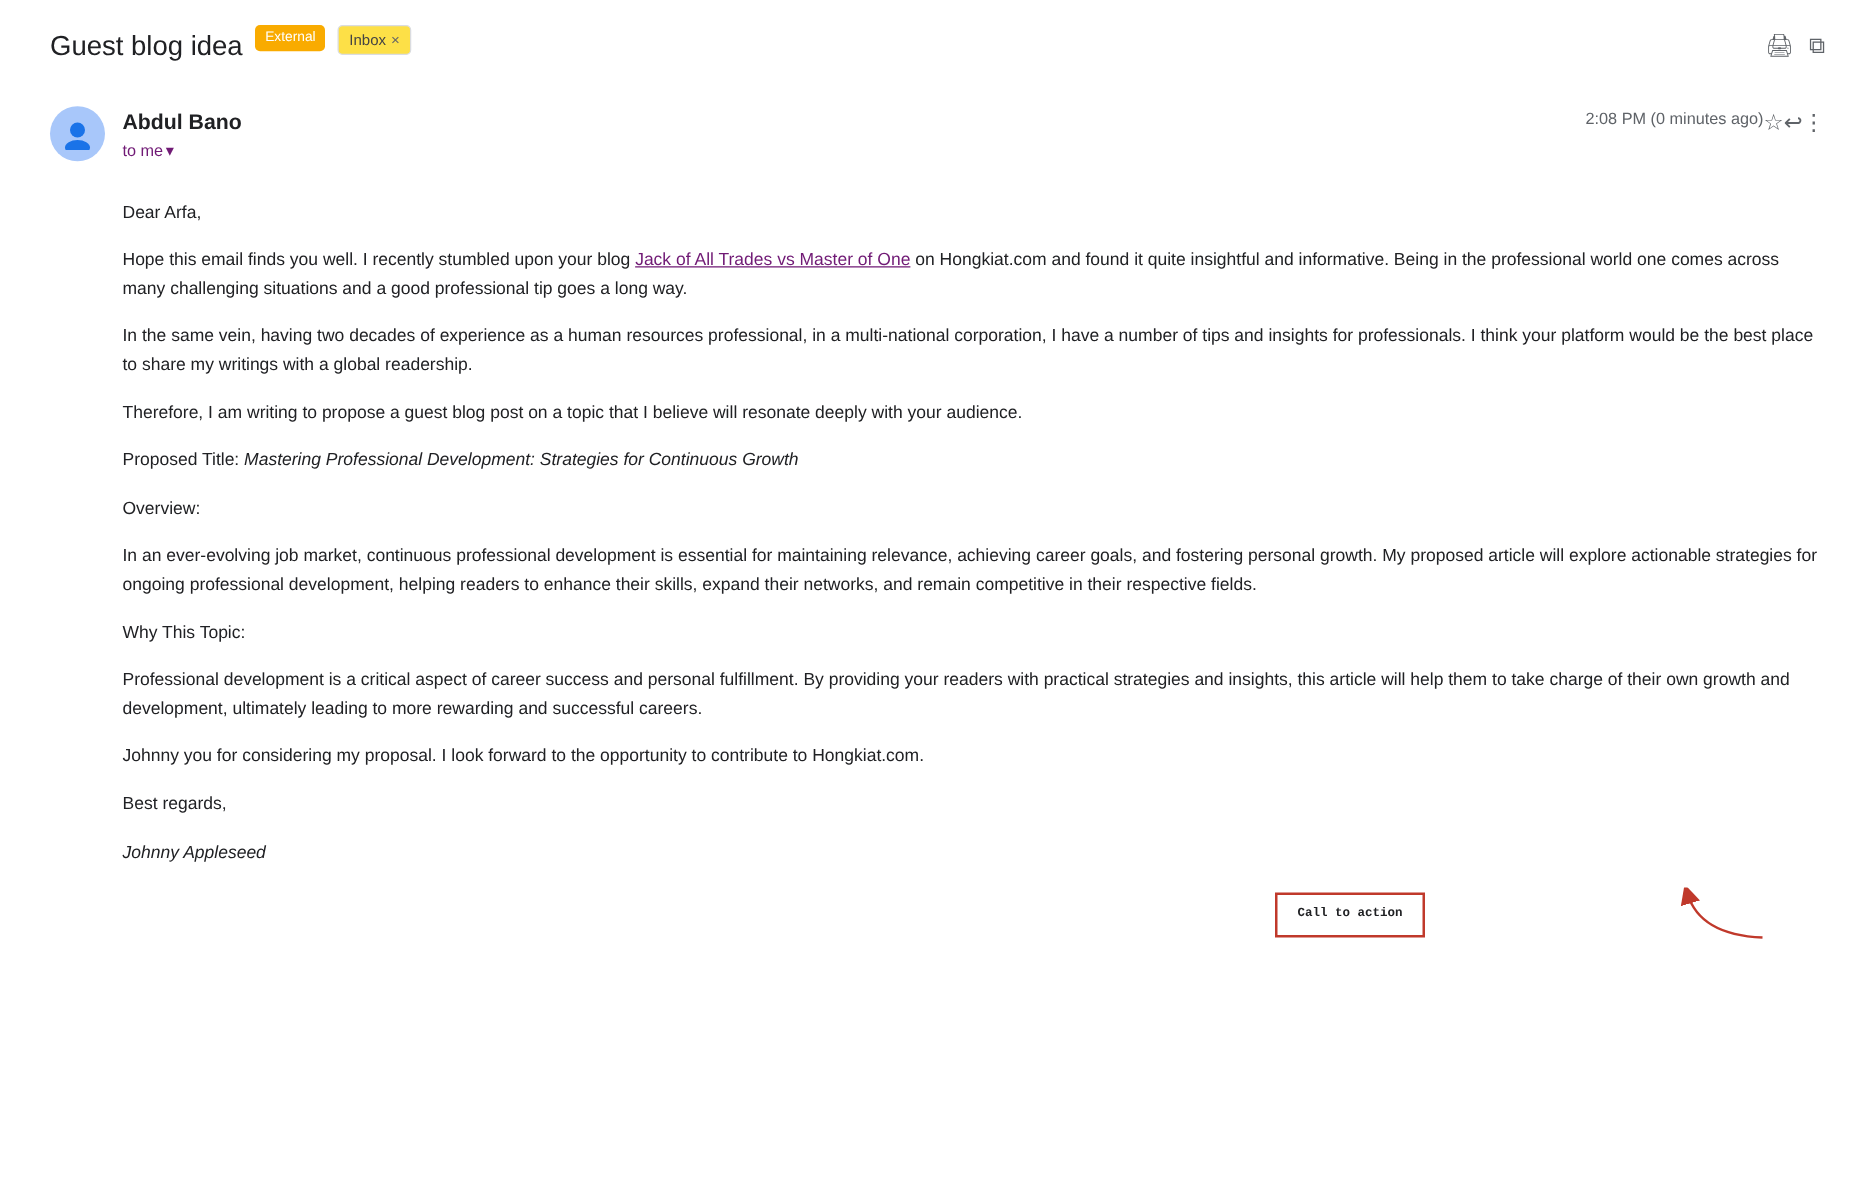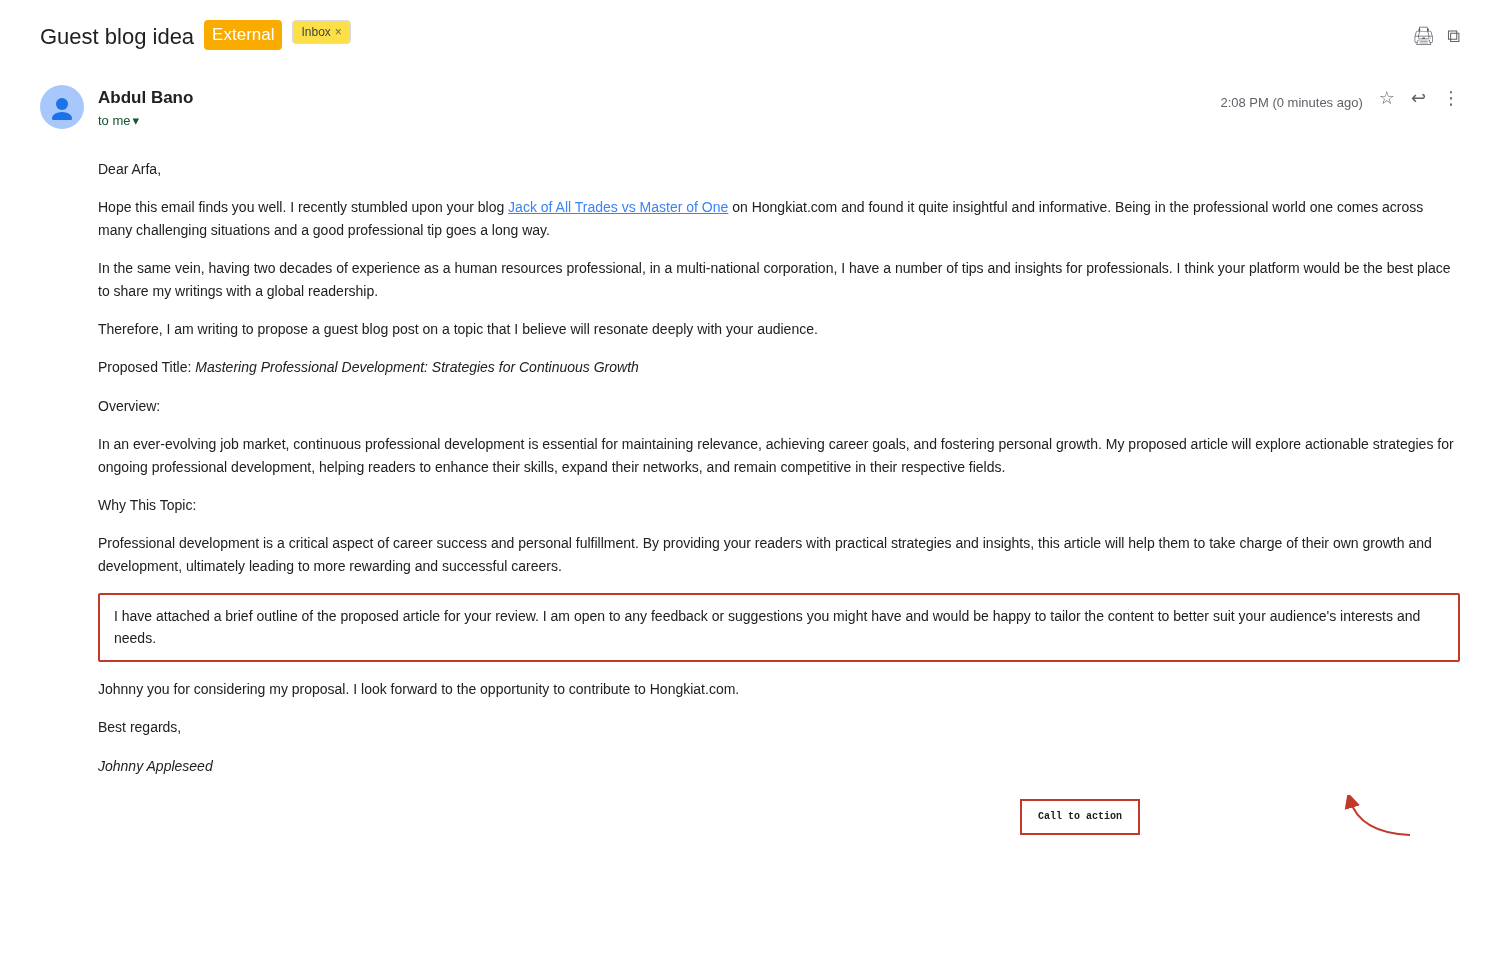--- a/index.html
+++ b/index.html
@@ -36,21 +36,21 @@
       font-size: 22px;
       font-weight: 400;
       color: #202124;
     }
 
     .badge-external {
       background: #f9ab00;
       color: #fff;
       border-radius: 4px;
       padding: 2px 8px;
-      font-size: 17px;
+      font-size: 11px;
       font-weight: 500;
     }
 
     .badge-inbox {
       background: #fde047;
       color: #444;
       border-radius: 4px;
       padding: 2px 8px;
       font-size: 12px;
       font-weight: 500;
@@ -106,31 +106,30 @@
     }
 
     .sender-name {
       font-weight: 700;
       font-size: 17px;
       color: #202124;
     }
 
     .sender-to {
       font-size: 13px;
-      color: #14532d;
+      color: #701a75;
       display: flex;
       align-items: center;
       gap: 2px;
       cursor: pointer;
     }
 
     .sender-actions {
       display: flex;
-      align-items: flex-end;
-      gap: 16px;
+      align-items: flex-start;
       color: #5f6368;
       font-size: 13px;
     }
 
     .timestamp {
       font-size: 13px;
       color: #5f6368;
     }
 
     .action-icon {
@@ -145,21 +144,21 @@
       font-size: 14px;
       color: #202124;
       line-height: 1.6;
     }
 
     .email-body p {
       margin-bottom: 16px;
     }
 
     .email-body a {
-      color: #3b82f6;
+      color: #701a75;
       text-decoration: underline;
     }
 
     .email-body .section-heading {
       font-weight: 400;
       display: inline;
     }
 
     .email-body .italic-title {
       font-style: italic;
@@ -258,23 +257,20 @@
     </p>
 
     <p>In an ever-evolving job market, continuous professional development is essential for maintaining relevance, achieving career goals, and fostering personal growth. My proposed article will explore actionable strategies for ongoing professional development, helping readers to enhance their skills, expand their networks, and remain competitive in their respective fields.</p>
 
     <p>
       <span class="section-heading">Why This Topic:</span>
     </p>
 
     <p>Professional development is a critical aspect of career success and personal fulfillment. By providing your readers with practical strategies and insights, this article will help them to take charge of their own growth and development, ultimately leading to more rewarding and successful careers.</p>
 
-    <div class="cta-paragraph">
-      <span>I have attached a brief outline of the proposed article for your review. I am open to any feedback or suggestions you might have and would be happy to tailor the content to better suit your audience's interests and needs.</span>
-    </div>
 
     <p>Johnny you for considering my proposal. I look forward to the opportunity to contribute to Hongkiat.com.</p>
 
     <p>Best regards,</p>
 
     <div style="position: relative; min-height: 90px;">
       <p style="font-style: italic;">Johnny Appleseed</p>
 
       <div style="position: absolute; right: 40px; bottom: 0; display: flex; align-items: center; gap: 0;">
 

